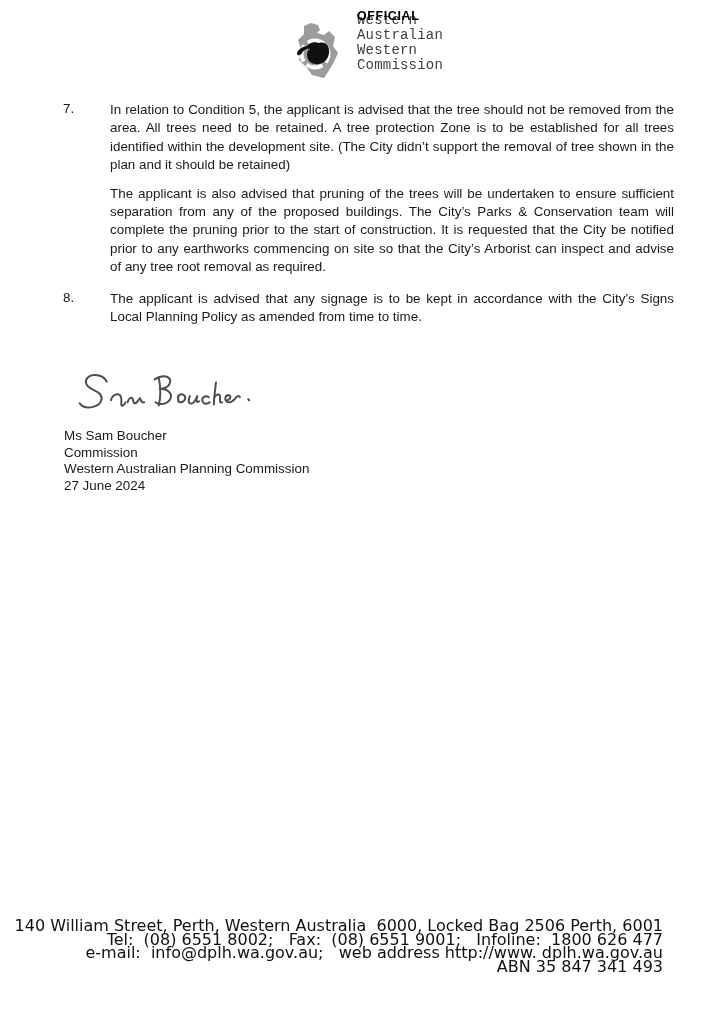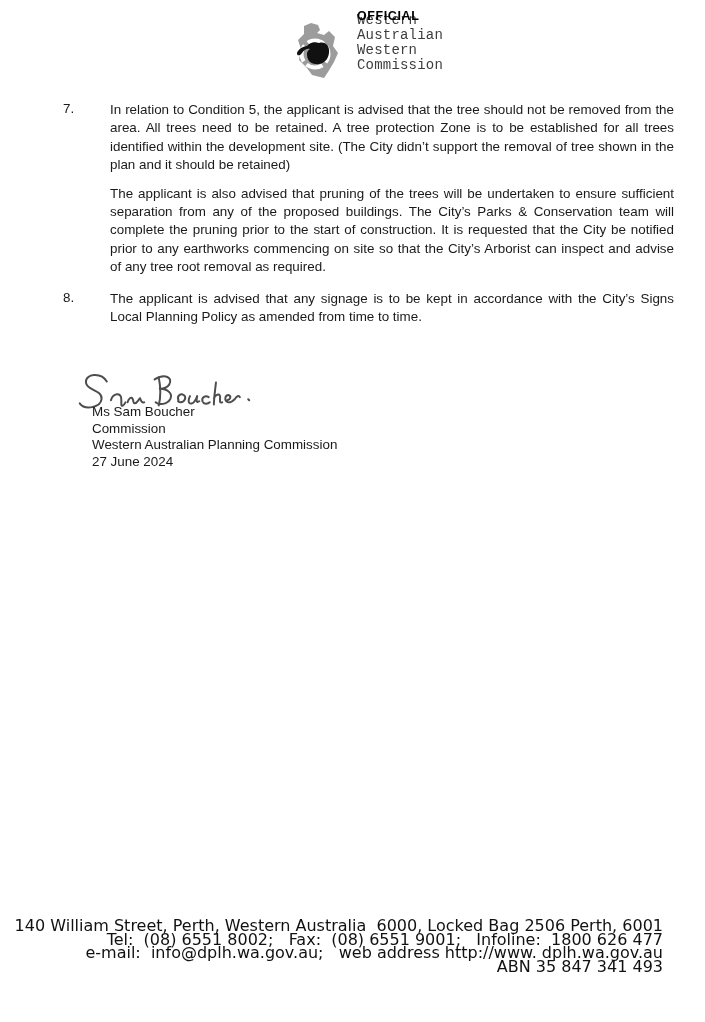--- a/index.html
+++ b/index.html
@@ -43,22 +43,22 @@
     margin:1px 0 10px 0;
     text-align:justify;
   }
   .item-body p:last-child{margin-bottom:0;}
   #item-7{top:100px;}
   #item-8{top:289px;}
 
   
   .signature{position:absolute;left:70px;top:368px;width:190px;height:52px;}
   .signoff{
-    position:absolute;left:64px;top:404px;
-    font-size:13.4px;line-height:16.6px;margin-left:28px;
+    position:absolute;left:64px;top:428px;
+    font-size:13.4px;line-height:16.6px;
   }
 
   
   .footer{
     position:absolute;right:42px;top:919px;
     text-align:right;
     font-family:"DejaVu Sans", sans-serif;
     font-size:16px;line-height:13.5px;
     color:#111;
   }

